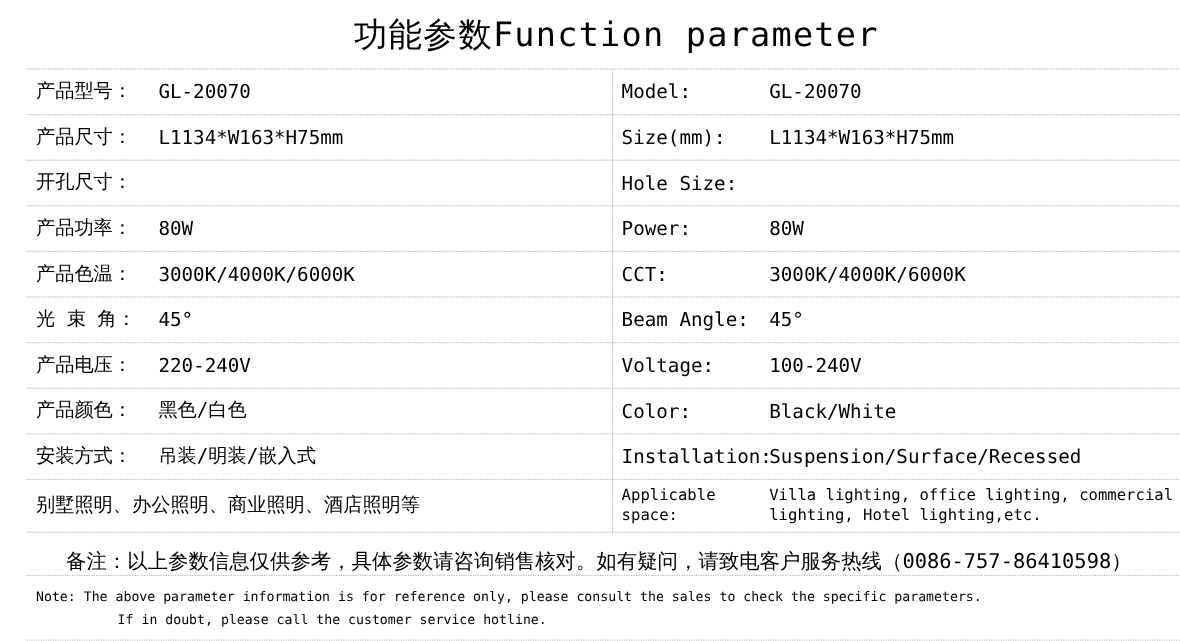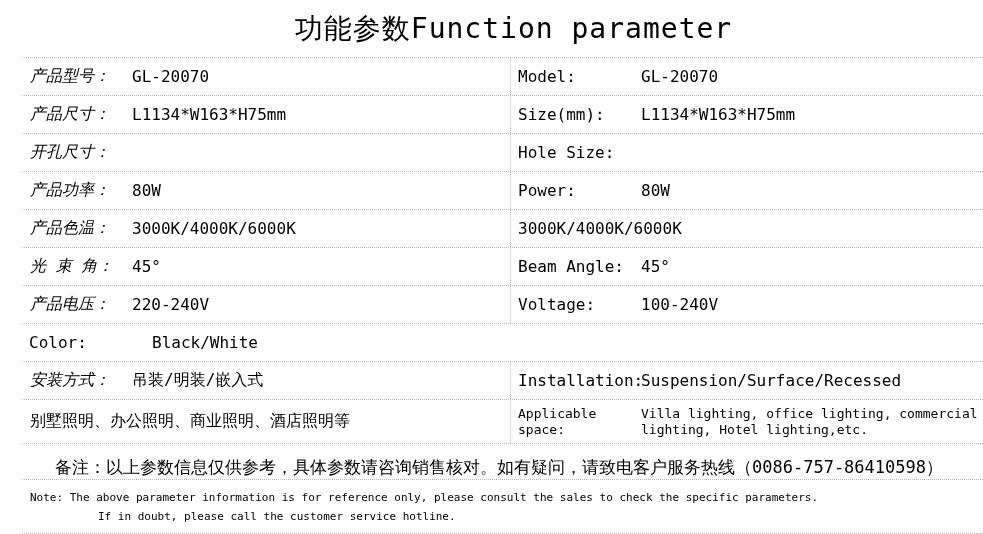--- a/index.html
+++ b/index.html
@@ -28,21 +28,21 @@
     width: 489px; flex: none; box-sizing: border-box;
     display: flex; align-items: center;
     border-right: 1px dotted #b9b9b9;
     padding-left: 8px;
   }
   .cell-right {
     flex: 1; min-width: 0; box-sizing: border-box;
     display: flex; align-items: center;
     padding-left: 7px;
   }
-  .lbl-zh { width: 102px; flex: none; font-style: italic; }
+  .lbl-zh { width: 102px; flex: none; }
   .lbl-en { width: 123px; flex: none; }
   .val { flex: 1; min-width: 0; }
   .small { font-size: 13px; line-height: 16px; }
 
   .remark-row {
     height: 36px; box-sizing: border-box;
     display: flex; align-items: flex-end;
     padding-left: 33px; font-size: 17px; white-space: nowrap;
     border-bottom: 1px dotted #b9b9b9;
   }
@@ -106,20 +106,21 @@
       <span class="val">80W</span>
     </div>
   </div>
 
   <div class="spec-row">
     <div class="cell-left">
       <span class="lbl-zh">产品色温：</span>
       <span class="val">3000K/4000K/6000K</span>
     </div>
     <div class="cell-right">
+      <span class="lbl-en">CCT:</span>
       <span class="val">3000K/4000K/6000K</span>
     </div>
   </div>
 
   <div class="spec-row">
     <div class="cell-left">
       <span class="lbl-zh">光 束 角：</span>
       <span class="val">45°</span>
     </div>
     <div class="cell-right">
@@ -133,20 +134,24 @@
       <span class="lbl-zh">产品电压：</span>
       <span class="val">220-240V</span>
     </div>
     <div class="cell-right">
       <span class="lbl-en">Voltage:</span>
       <span class="val">100-240V</span>
     </div>
   </div>
 
   <div class="spec-row">
+    <div class="cell-left">
+      <span class="lbl-zh">产品颜色：</span>
+      <span class="val">黑色/白色</span>
+    </div>
     <div class="cell-right">
       <span class="lbl-en">Color:</span>
       <span class="val">Black/White</span>
     </div>
   </div>
 
   <div class="spec-row">
     <div class="cell-left">
       <span class="lbl-zh">安装方式：</span>
       <span class="val">吊装/明装/嵌入式</span>

